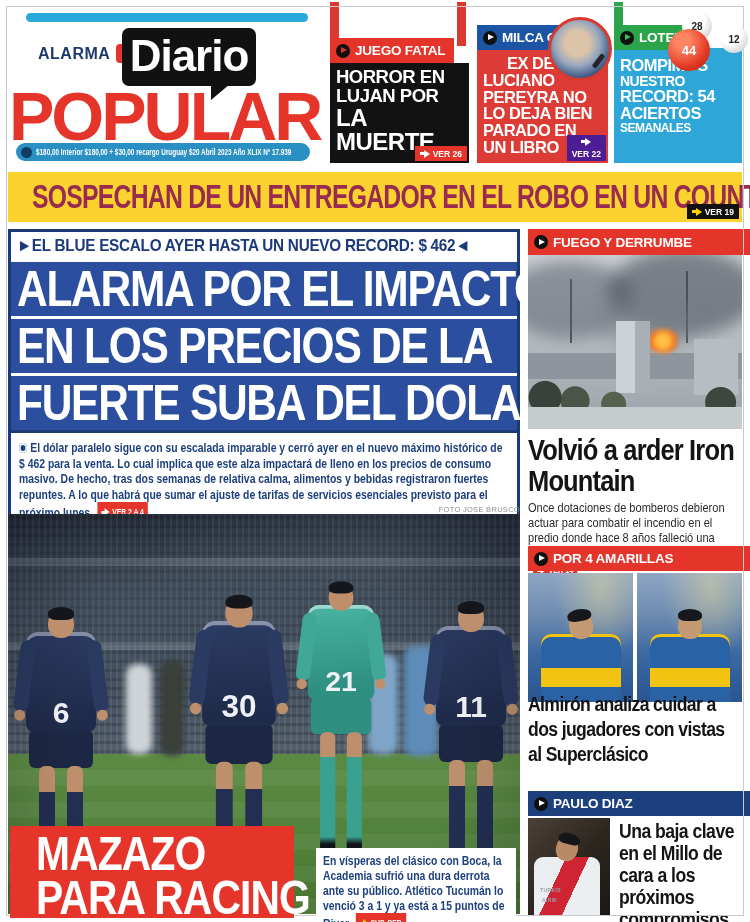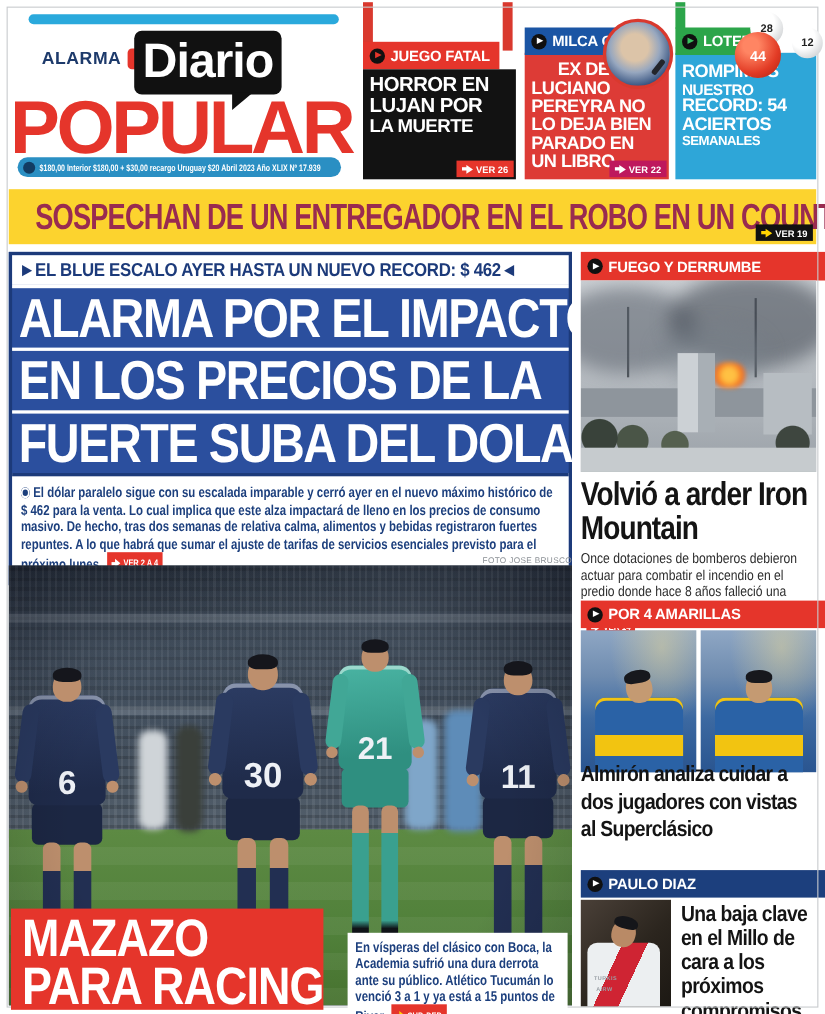--- a/index.html
+++ b/index.html
@@ -34,21 +34,21 @@
        letter-spacing:-.2px;padding:0 9px 0 6px;height:25px;box-sizing:border-box;width:max-content;}
   .tag.red{background:#e5352b;} .tag.blue{background:#1b55a4;} .tag.green{background:#2ca54a;}
   .tag.navy{background:#1c3f7d;} .tag.wide{width:100%;}
   .play{width:14px;height:14px;border-radius:50%;background:#101010;position:relative;flex:0 0 auto;}
   .play i{position:absolute;left:5px;top:3.5px;border-left:6px solid #fff;border-top:3.5px solid transparent;border-bottom:3.5px solid transparent;}
   .play i.red{border-left-color:#e5352b;} .play i.green{border-left-color:#39c15e;}
   .cardbox{color:#fff;font-weight:bold;box-sizing:border-box;}
   .cardbox .ln{line-height:1.02;letter-spacing:-.5px;}
   .ver{position:absolute;right:2px;bottom:2px;background:#e5352b;color:#fff;font-weight:bold;font-size:8.5px;
        padding:2.5px 5px;display:flex;align-items:center;gap:3px;}
-  .ver.blue{background:#be185d;} .ver.black{background:#111;}
+  .ver.blue{background:#4c1d95;flex-direction:column;} .ver.black{background:#111;}
   .arr{display:inline-block;width:10px;height:8px;position:relative;color:#ffd400;}
   .arr.white{color:#fff;}
   .arr::before{content:"";position:absolute;left:0;top:2.5px;width:5px;height:3px;background:currentColor;}
   .arr::after{content:"";position:absolute;left:4px;top:0;border-left:6px solid currentColor;border-top:4px solid transparent;border-bottom:4px solid transparent;}
   .circphoto{position:absolute;width:58px;height:58px;border-radius:50%;border:3px solid #d9392e;z-index:3;
              background:radial-gradient(circle at 45% 40%,#dcc4a8 0 26%,#97a7bf 48%,#33507e 76%,#1d3560 100%);}
   .mic{position:absolute;right:8px;bottom:9px;width:5px;height:16px;background:#23252b;border-radius:2px;transform:rotate(38deg);}
   .ball{position:absolute;border-radius:50%;font-weight:bold;display:flex;align-items:center;justify-content:center;z-index:3;
         background:radial-gradient(circle at 35% 30%,#ffffff 0 40%,#d8dadc 75%,#b4b8bd 100%);color:#222;}
   .ball.red{background:radial-gradient(circle at 35% 30%,#ff8563 0 18%,#e23b25 62%,#a82110 100%);color:#fff;}
@@ -95,21 +95,21 @@
   .pl .arm::after{content:"";position:absolute;bottom:-9px;left:2px;width:11px;height:11px;border-radius:50%;background:#bd8f6d;}
   .pl .num{position:absolute;bottom:2px;left:0;right:0;text-align:center;font-weight:bold;font-size:30px;color:#eef1f6;}
   .pl .shorts{width:64px;height:38px;background:#1c2743;border-radius:6px;margin-top:-2px;}
   .pl .legs{display:flex;gap:12px;margin-top:-2px;}
   .pl .legs i{display:block;width:16px;height:128px;border-radius:6px;
               background:linear-gradient(180deg,#bd8f6d 0 26px,#222f52 26px 86%,#101418 92%);}
   .pl.gk .torso{background:linear-gradient(175deg,#49b3a2,#2f8f80 85%);box-shadow:inset 0 4px 0 rgba(240,255,250,.5);}
   .pl.gk .arm{background:#41a796;} .pl.gk .shorts{background:#2f8f80;}
   .pl.gk .legs i{background:linear-gradient(180deg,#bd8f6d 0 26px,#3aa08f 26px 86%,#101418 92%);}
 
-  .mazazo{left:10px;top:826px;width:284px;height:92px;background:#e5352b;z-index:5;padding:6px 0 0 10px;box-sizing:border-box;}
+  .mazazo{left:10px;top:826px;width:284px;height:92px;background:#e5352b;z-index:5;padding:6px 0 0 26px;box-sizing:border-box;}
   .mazline{font-size:48px;line-height:44px;font-weight:bold;color:#fff;letter-spacing:-1px;}
   .caption{left:316px;top:848px;width:200px;background:#fff;padding:5px 7px 6px;box-sizing:border-box;z-index:5;
            color:#1c3f7d;font-weight:bold;font-size:13px;line-height:15px;}
 
   
   .rcol-tag{left:528px;width:214px;}
   .firephoto{left:528px;top:255px;width:214px;height:174px;overflow:hidden;position:absolute;
      background:linear-gradient(180deg,#cdd1d5 0%,#bcc1c6 40%,#a8aeb4 75%,#9aa1a8 100%);}
   .smoke{position:absolute;border-radius:50%;filter:blur(8px);background:rgba(88,95,105,.55);}
   .pole{position:absolute;width:2px;background:#4c5258;}
@@ -173,21 +173,21 @@
   <div class="abs" style="left:330px;top:38px;width:139px;">
     <div class="tag red">
       <span class="play">
           <i class="red"></i>
         </span>
       <span>JUEGO FATAL</span>
     </div>
     <div class="cardbox" style="background:#121212;height:100px;padding:5px 6px;position:relative;">
       <div class="ln" style="font-size:18.5px;">HORROR EN</div>
       <div class="ln" style="font-size:18.5px;">LUJAN POR</div>
-      <div class="ln" style="font-size:17px;">LA MUERTE</div>
+      <div class="ln" style="font-size:24px;">LA MUERTE</div>
       <div class="ln" style="font-size:18.5px;margin-top:48px;">DE NENA</div>
       <div class="ln" style="font-size:18.5px;">DE 4 AÑOS</div>
       <span class="ver">
           <i class="arr white"></i>
           <span>VER 26</span>
         </span>
     </div>
   </div>
 
   <div class="abs" style="left:477px;top:25px;width:131px;">

